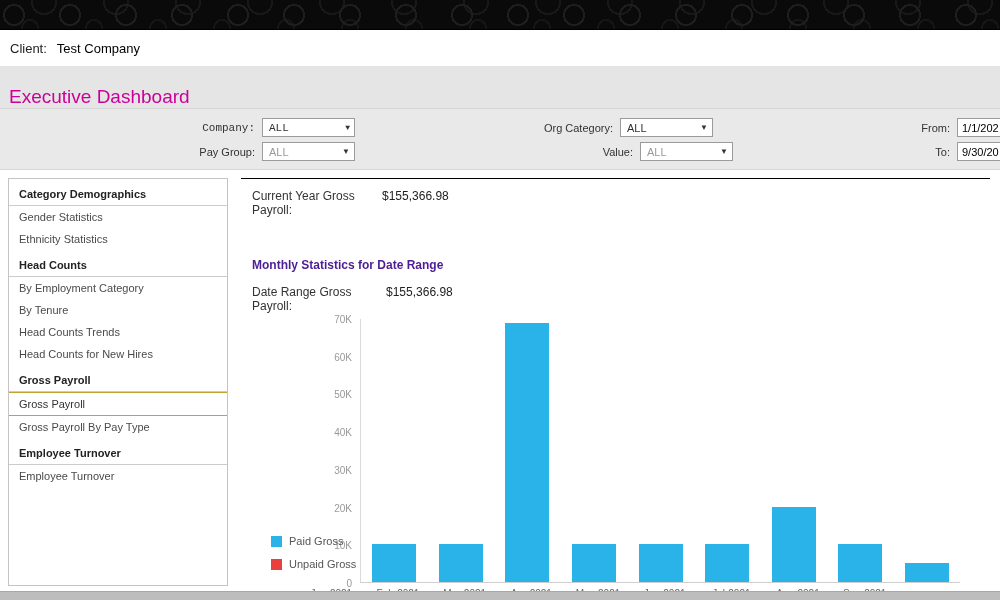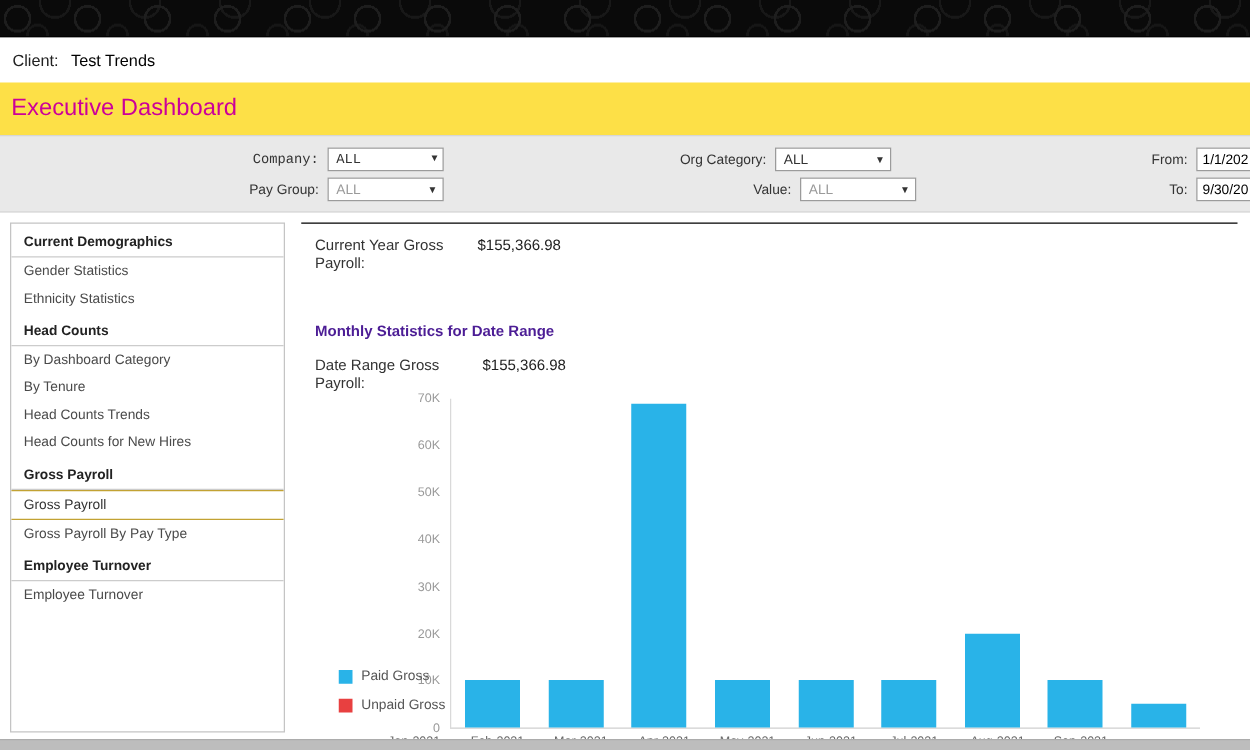--- a/index.html
+++ b/index.html
@@ -18,21 +18,21 @@
     border-bottom: 1px solid #000;
   }
 
   
   .client-row { height: 36px; display: flex; align-items: center; padding-left: 10px;
     background: #fff; font-size: 13px; color: #222; }
   .client-row .client-label { margin-right: 10px; color: #222; }
   .client-row .client-name { color: #000; }
 
   
-  .title-row { height: 42px; display: flex; align-items: center; padding-left: 9px; background: #fde047; }
+  .title-row { height: 42px; display: flex; align-items: flex-end; padding-left: 9px; background: #e5e5e5; }
   .page-title { color: #cc0099; font-size: 19px; font-weight: 400; }
 
   
   .filter-bar { position: relative; height: 62px; background: #e9e9e9;
     border-top: 1px solid #d6d6d6; border-bottom: 1px solid #d6d6d6; font-size: 11px; color: #333; }
   .f-row { position: absolute; display: flex; align-items: center; }
   .f-row label { text-align: right; margin-right: 7px; }
   .f-row.company   { top: 9px;  left: 150px; font-family: Liberation Mono, monospace; } .f-row.company label,
   .f-row.paygroup label { width: 105px; }
   .f-row.paygroup  { top: 33px; left: 150px; }
@@ -94,21 +94,21 @@
   .bottom-bar { position: fixed; left: 0; bottom: 0; width: 1000px; height: 9px;
     background: #bdbdbd; border-top: 1px solid #a8a8a8; }
 </style>
 </head>
 <body>
 
 <div class="top-bar"></div>
 
 <div class="client-row">
   <span class="client-label">Client:</span>
-  <span class="client-name">Test Trends</span>
+  <span class="client-name">Test Company</span>
 </div>
 
 <div class="title-row">
   <span class="page-title">Executive Dashboard</span>
 </div>
 
 <div class="filter-bar">
   <div class="f-row company">
     <label>Company:</label>
     <div class="f-select">
@@ -143,25 +143,25 @@
   </div>
   <div class="f-row to">
     <label>To:</label>
     <input class="f-input" value="9/30/20" style="">
   </div>
 </div>
 
 <div class="content">
 
   <div class="sidebar">
-      <div class="sb-header">Current Demographics</div>
+      <div class="sb-header">Category Demographics</div>
       <div class="sb-item">Gender Statistics</div>
       <div class="sb-item">Ethnicity Statistics</div>
       <div class="sb-header">Head Counts</div>
-      <div class="sb-item">By Dashboard Category</div>
+      <div class="sb-item">By Employment Category</div>
       <div class="sb-item">By Tenure</div>
       <div class="sb-item">Head Counts Trends</div>
       <div class="sb-item">Head Counts for New Hires</div>
       <div class="sb-header">Gross Payroll</div>
       <div class="sb-item selected">Gross Payroll</div>
       <div class="sb-item">Gross Payroll By Pay Type</div>
       <div class="sb-header">Employee Turnover</div>
       <div class="sb-item">Employee Turnover</div>
     </div>
 

